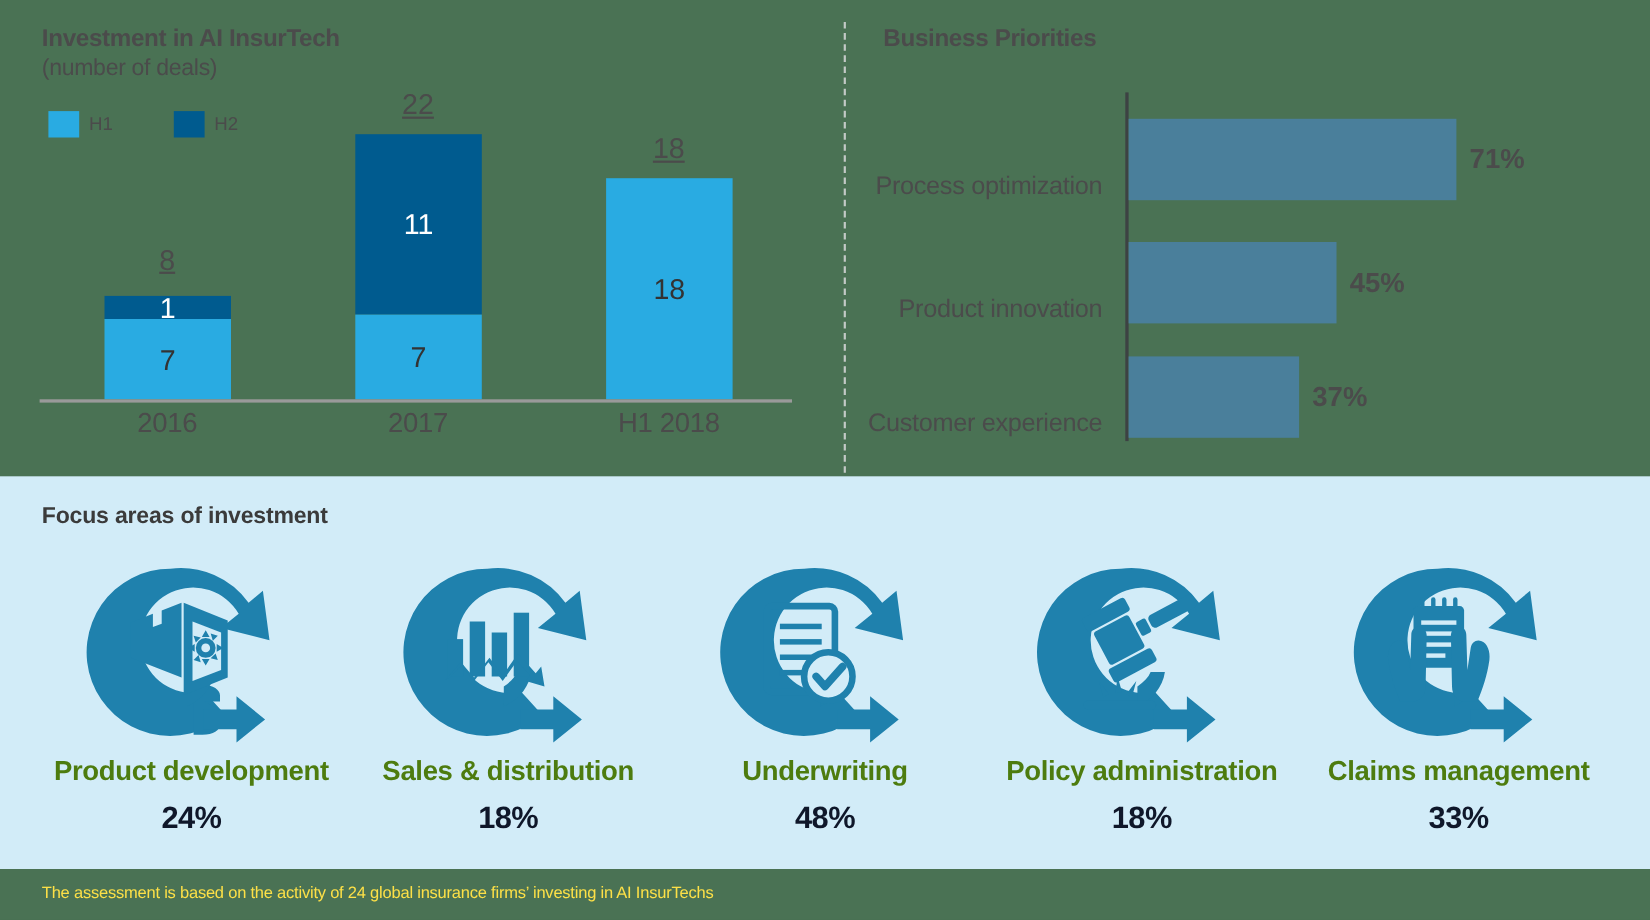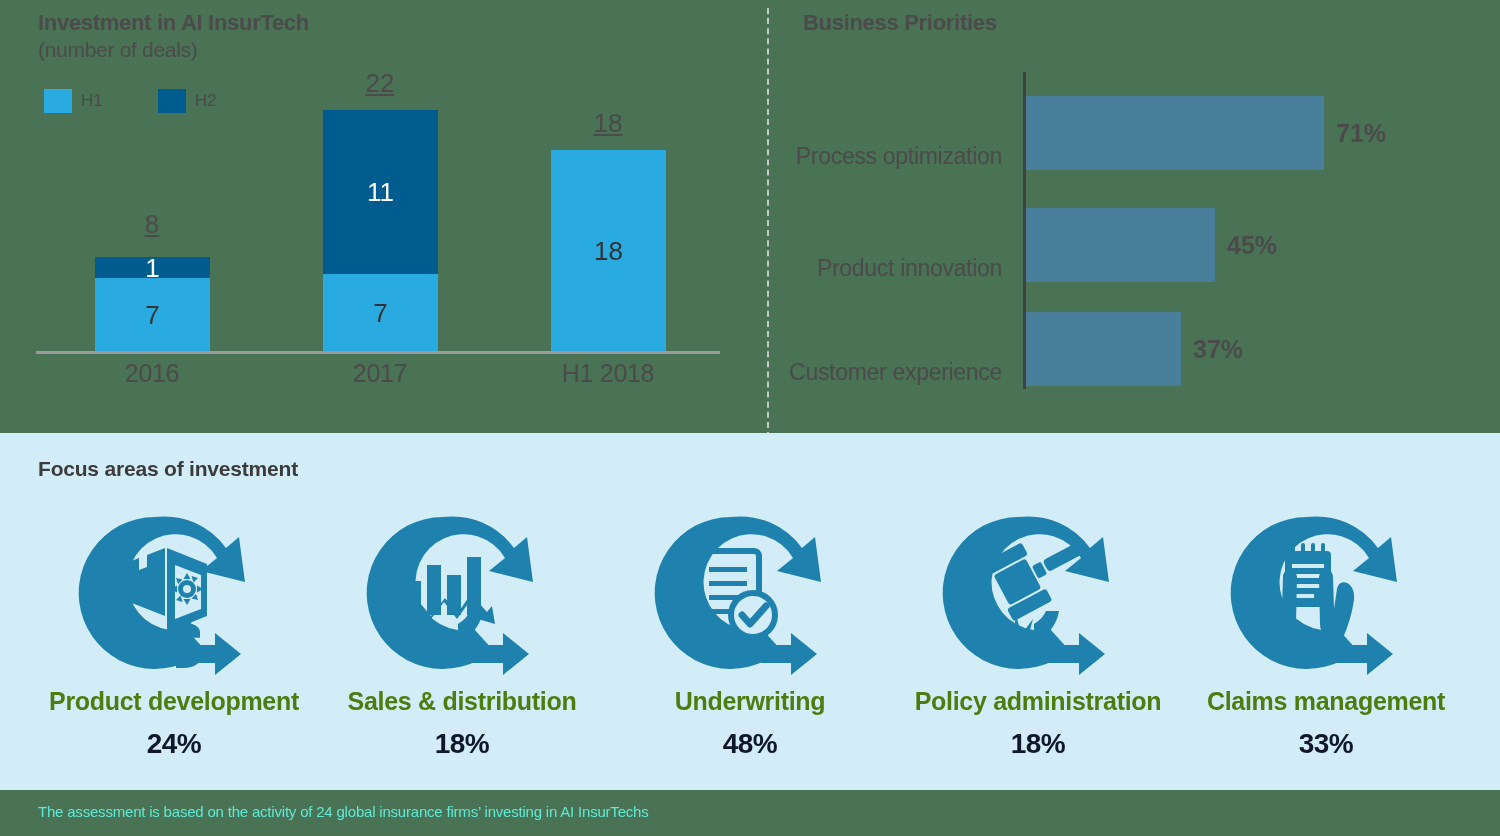--- a/index.html
+++ b/index.html
@@ -10,21 +10,21 @@
     font-family: "Liberation Sans", sans-serif;
     overflow: hidden;
   }
   #page {
     position: relative;
     width: 1500px; height: 836px;
     background: #4a7254;
   }
 
   
-  #top-row { position: absolute; left: 0; top: 4px; width: 1500px; height: 497px; }
+  #top-row { position: absolute; left: 0; top: 16px; width: 1500px; height: 497px; }
 
   .panel-title {
     font-size: 22px; font-weight: bold; color: #4b4b4b;
     letter-spacing: -0.3px;
   }
   .panel-subtitle {
     font-size: 21px; color: #4b4b4b; letter-spacing: -0.3px;
   }
 
   
@@ -105,21 +105,21 @@
     font-size: 28px; font-weight: bold; color: #0f172a;
     letter-spacing: -0.5px; margin-top: 12px;
   }
 
   
   #footnote-band {
     position: absolute; left: 0; top: 790px; width: 1500px; height: 46px;
   }
   #footnote {
     position: absolute; left: 38px; top: 13px;
-    font-size: 15px; color: #5eead4; letter-spacing: -0.2px;
+    font-size: 15px; color: #fde047; letter-spacing: -0.2px;
   }
 </style>
 </head>
 <body>
 
 <div id="page">
 
   <div id="top-row">
 
     <div id="deals-panel">

